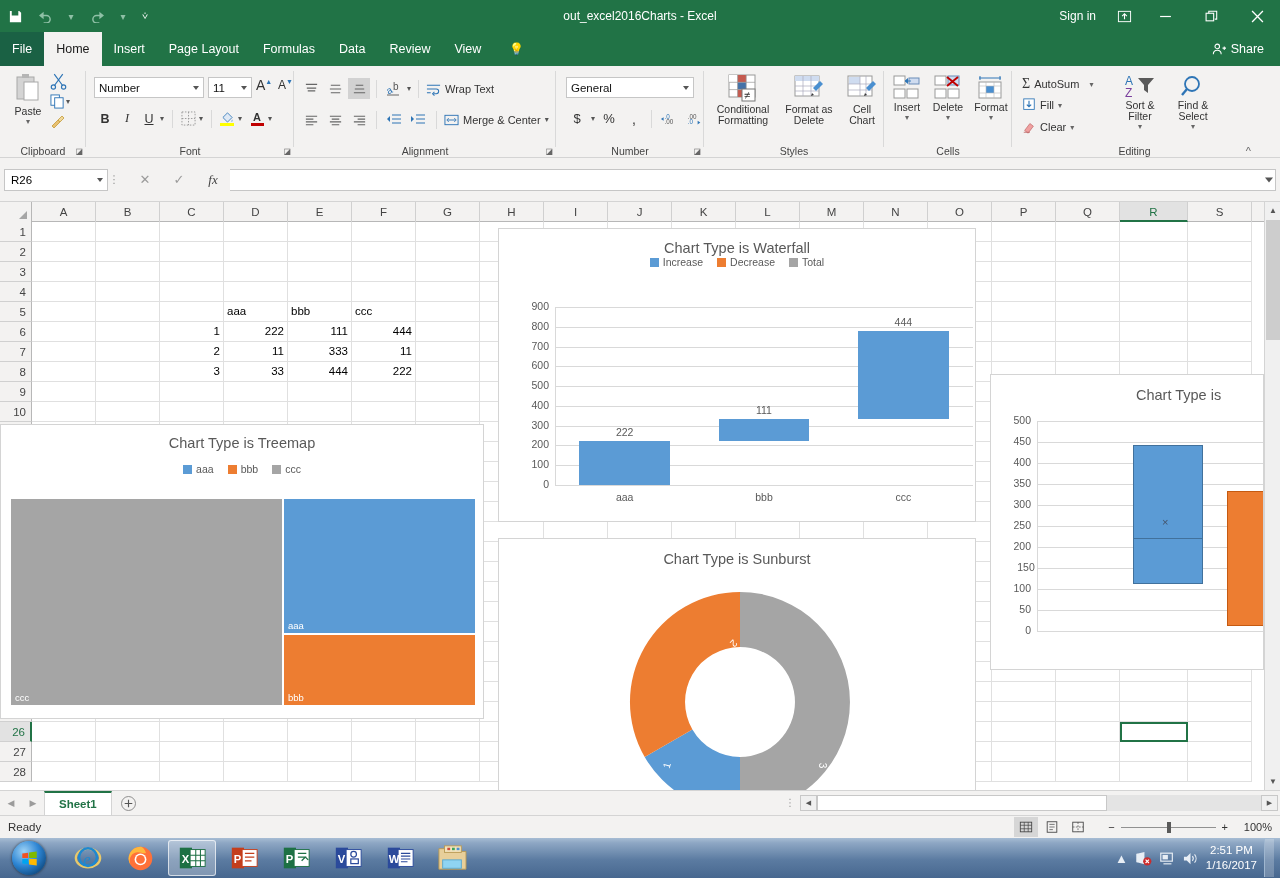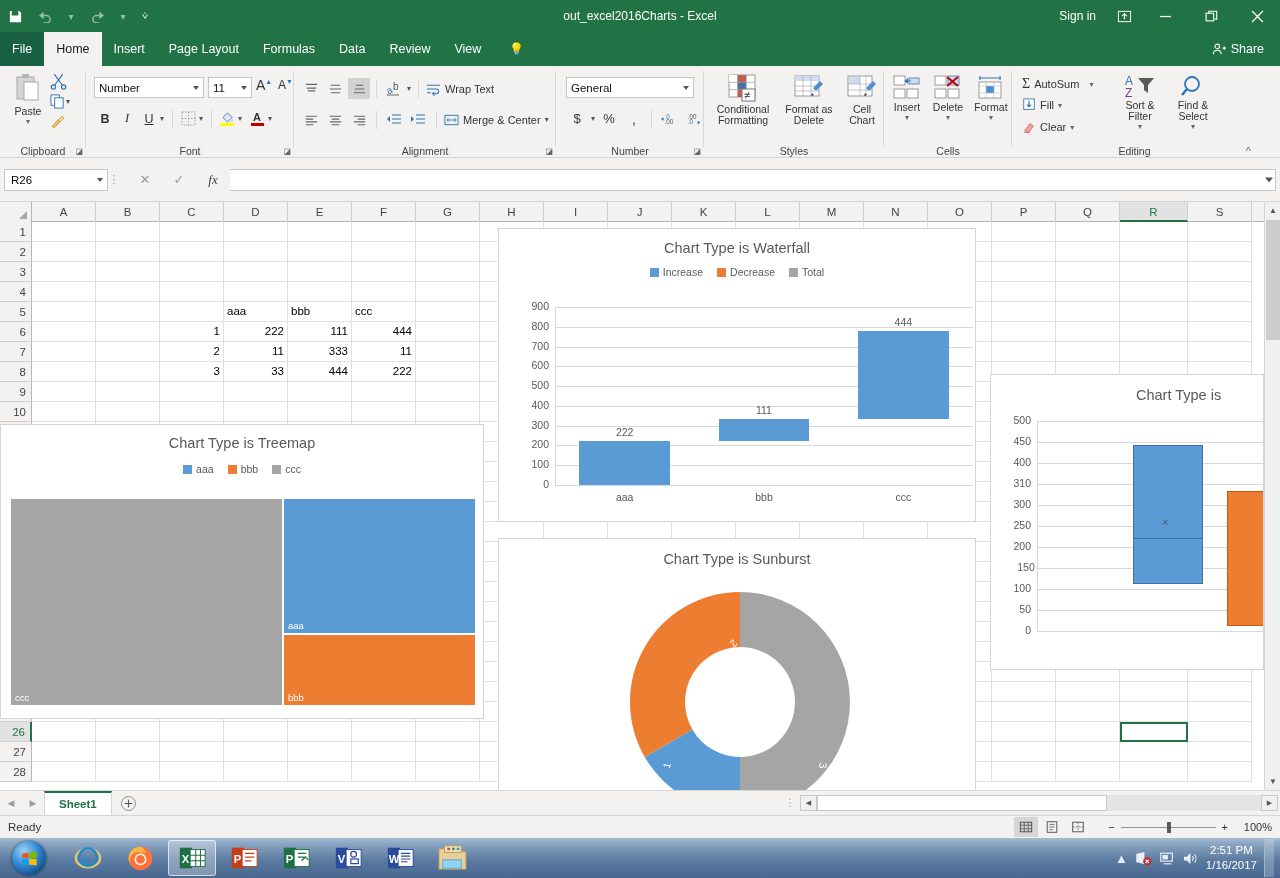--- a/index.html
+++ b/index.html
@@ -1263,21 +1263,21 @@
           <div class="cell" style="width: 64px;"></div>
           <div class="cell" style="width: 64px;"></div>
           <div class="cell" style="width: 64px;"></div>
           <div class="cell" style="width: 68px;"></div>
           <div class="cell" style="width: 64px;"></div>
         </div>
       </div>
 
     <div class="chart" style="left:498px; top:26px; width:478px; height:294px;">
       <div class="chart-title" style="margin-top:11px;">Chart Type is Waterfall</div>
-      <div class="legend" style="margin-top:10px;align-items:center;">
+      <div class="legend" style="margin-top:0;align-items:center;">
         <div class="legend-item">
           <span class="swatch" style="background:#5b9bd5"></span>
           <span>Increase</span>
           </div>
         <div class="legend-item">
           <span class="swatch" style="background:#ed7d31"></span>
           <span>Decrease</span>
           </div>
         <div class="legend-item">
           <span class="swatch" style="background:#a5a5a5"></span>
@@ -1366,21 +1366,21 @@
 
     <div class="chart" style="left:990px; top:172px; width:274px; height:296px;">
       <div style="position:absolute; left:145px; top:12px; font-size:14.5px; color:#595959; white-space:nowrap;">Chart Type is</div>
       <div id="bw-plot" style="position:absolute; left:0; top:38px; width:274px; height:250px;">
           <div class="axis-lbl" style="position: absolute; left: 0px; top: 1px; width: 40px; text-align: right;">500</div>
           <div class="gridline" style="left: 46px; top: 8px; width: 228px;"></div>
           <div class="axis-lbl" style="position: absolute; left: 0px; top: 22px; width: 40px; text-align: right;">450</div>
           <div class="gridline" style="left: 46px; top: 29px; width: 228px;"></div>
           <div class="axis-lbl" style="position: absolute; left: 0px; top: 43px; width: 40px; text-align: right;">400</div>
           <div class="gridline" style="left: 46px; top: 50px; width: 228px;"></div>
-          <div class="axis-lbl" style="position: absolute; left: 0px; top: 64px; width: 40px; text-align: right;">310</div>
+          <div class="axis-lbl" style="position: absolute; left: 0px; top: 64px; width: 40px; text-align: right;">350</div>
           <div class="gridline" style="left: 46px; top: 71px; width: 228px;"></div>
           <div class="axis-lbl" style="position: absolute; left: 0px; top: 85px; width: 40px; text-align: right;">300</div>
           <div class="gridline" style="left: 46px; top: 92px; width: 228px;"></div>
           <div class="axis-lbl" style="position: absolute; left: 0px; top: 106px; width: 40px; text-align: right;">250</div>
           <div class="gridline" style="left: 46px; top: 113px; width: 228px;"></div>
           <div class="axis-lbl" style="position: absolute; left: 0px; top: 127px; width: 40px; text-align: right;">200</div>
           <div class="gridline" style="left: 46px; top: 134px; width: 228px;"></div>
           <div class="axis-lbl" style="position: absolute; left: 15px; top: 148px; width: 40px; text-align: center;">150</div>
           <div class="gridline" style="left: 46px; top: 155px; width: 228px;"></div>
           <div class="axis-lbl" style="position: absolute; left: 0px; top: 169px; width: 40px; text-align: right;">100</div>

